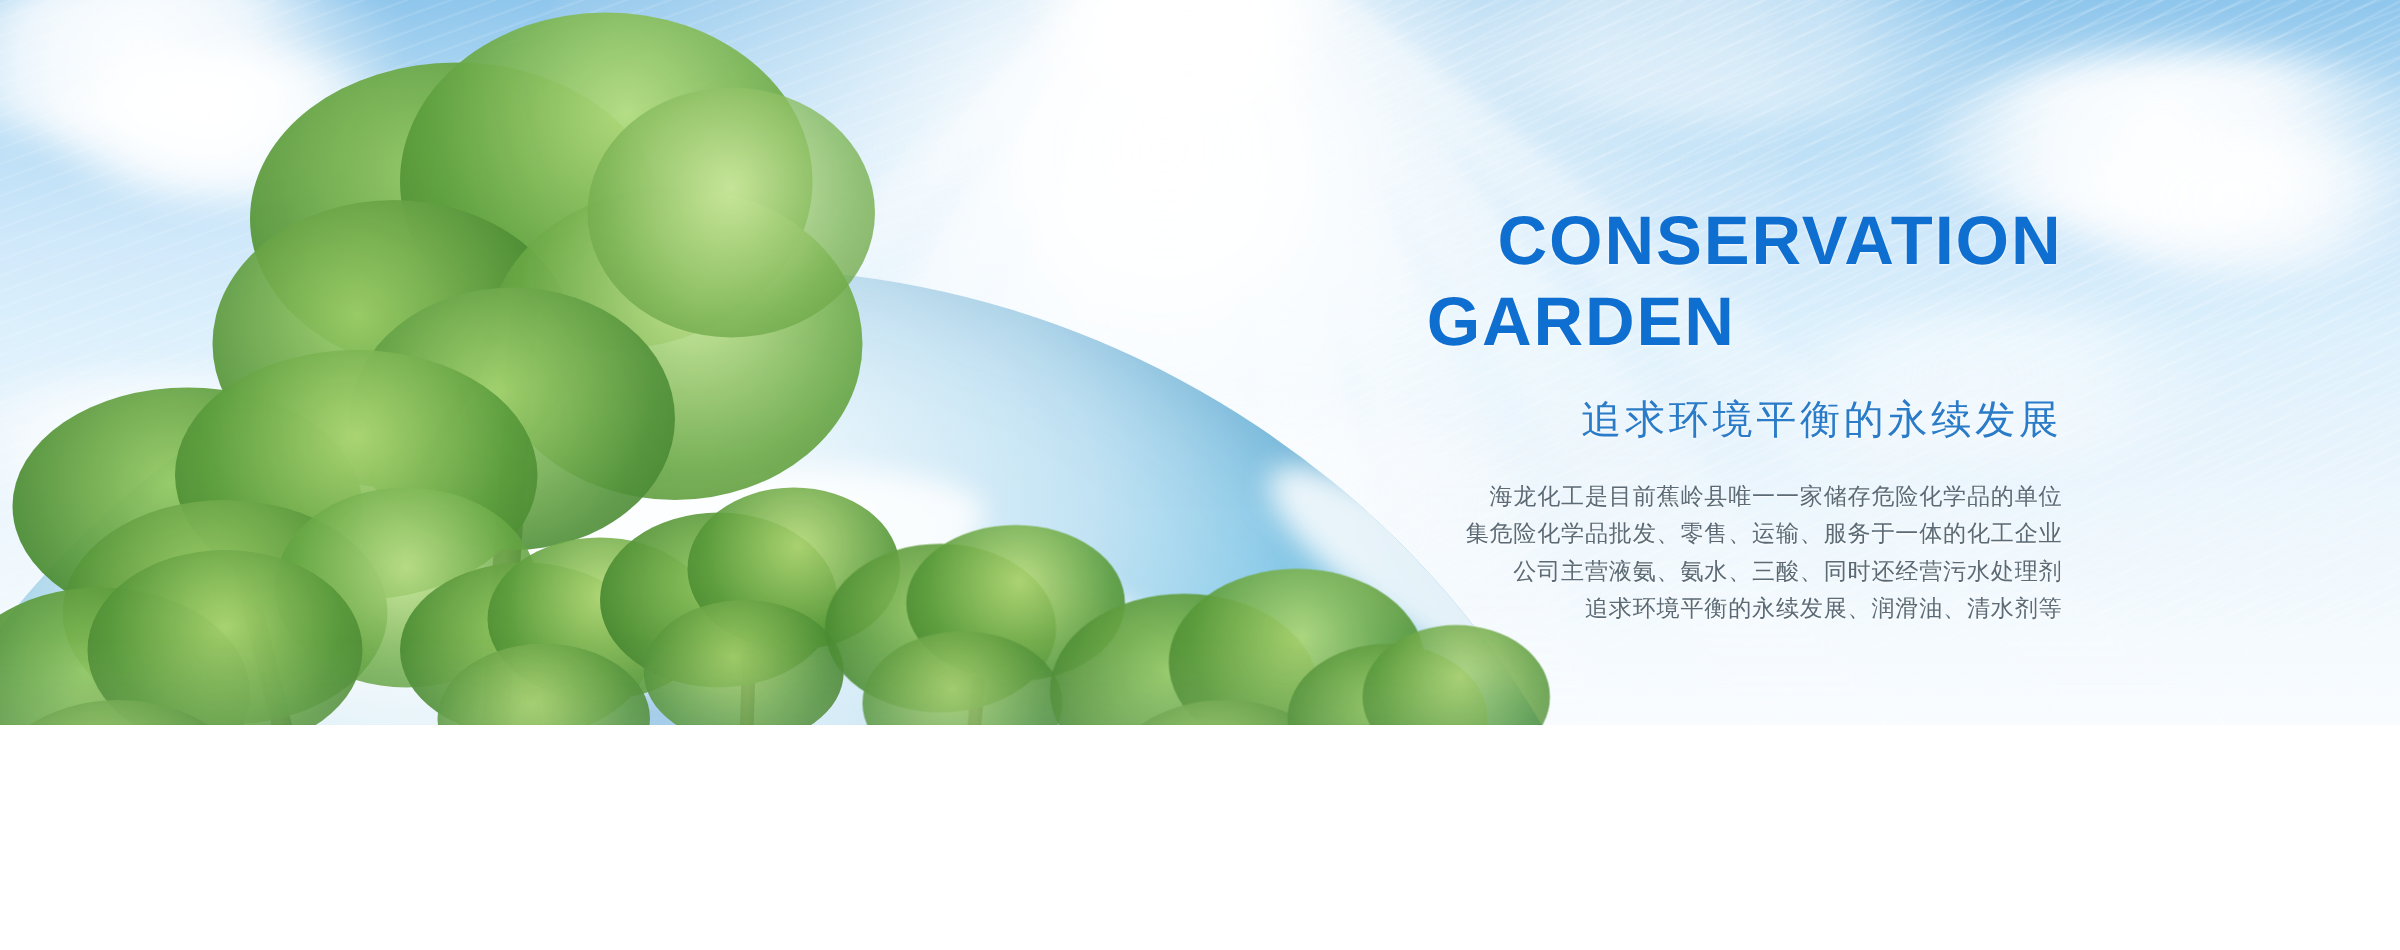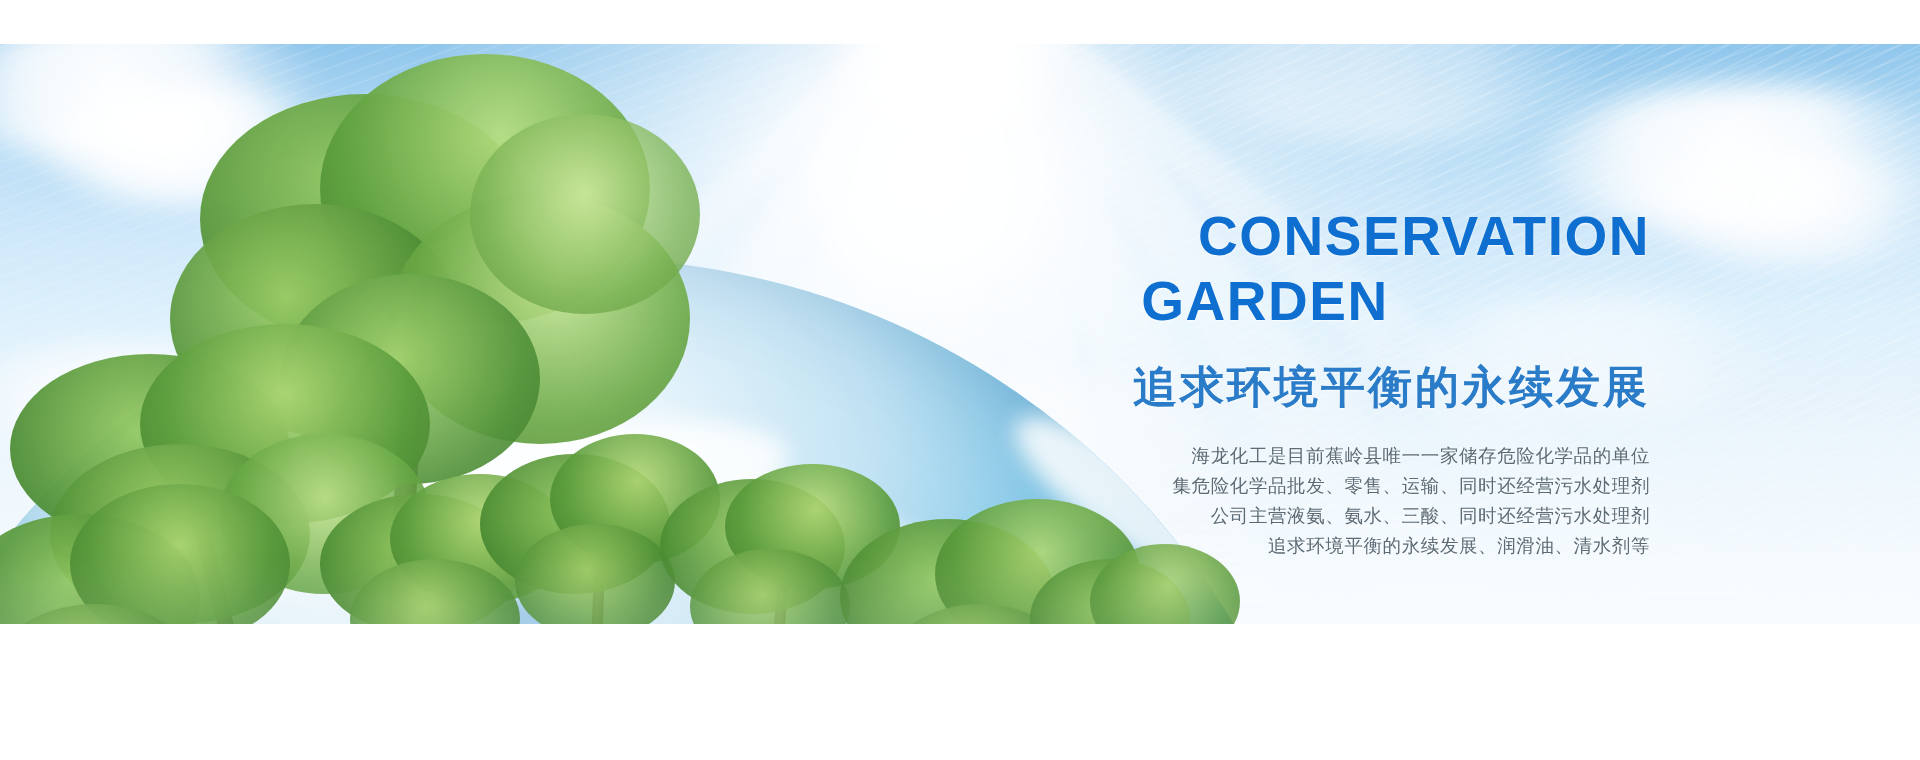--- a/index.html
+++ b/index.html
@@ -10,21 +10,20 @@
   body {
     font-family: "Liberation Sans", "DejaVu Sans", sans-serif;
   }
 
   .banner {
     position: relative;
     width: 1920px;
     height: 580px;
     overflow: hidden;
     background: #0f172a;
-    margin-top: 44px;
   }
 
   
   .sky {
     position: absolute;
     inset: 0;
     background:
       linear-gradient(to bottom,
         #8fc6ec 0%,
         #a6d3f1 9%,
@@ -175,22 +174,22 @@
     line-height: 1.18;
     text-shadow: 0 1px 2px rgba(255,255,255,0.85);
     margin: 0;
   }
   .headline-en .line2 {
     display: block;
     text-align: center;
   }
   .headline-cn {
     color: #2a7bc8;
-    font-size: 44px;
-    font-weight: 700;
+    font-size: 32px;
+    font-weight: 400;
     letter-spacing: 3px;
     margin-top: 24px;
     text-shadow: 0 1px 2px rgba(255,255,255,0.8);
     white-space: nowrap;
   }
   .body-copy {
     margin-top: 24px;
     color: #5b6a74;
     font-size: 18.5px;
     line-height: 1.62;
@@ -361,20 +360,20 @@
   </div>
 
   <div class="text-panel">
     <div class="headline-en">
       <span>CONSERVATION</span>
       <span class="line2">GARDEN</span>
     </div>
     <div class="headline-cn">追求环境平衡的永续发展</div>
     <div class="body-copy">
       <span class="bl">海龙化工是目前蕉岭县唯一一家储存危险化学品的单位</span>
-      <span class="bl">集危险化学品批发、零售、运输、同时还经营污水处理剂</span>
+      <span class="bl">集危险化学品批发、零售、运输、服务于一体的化工企业</span>
       <span class="bl">公司主营液氨、氨水、三酸、同时还经营污水处理剂</span>
       <span class="bl">追求环境平衡的永续发展、润滑油、清水剂等</span>
     </div>
   </div>
 
   <div class="bottom-vignette"></div>
 </div>
 
 </body></html>

